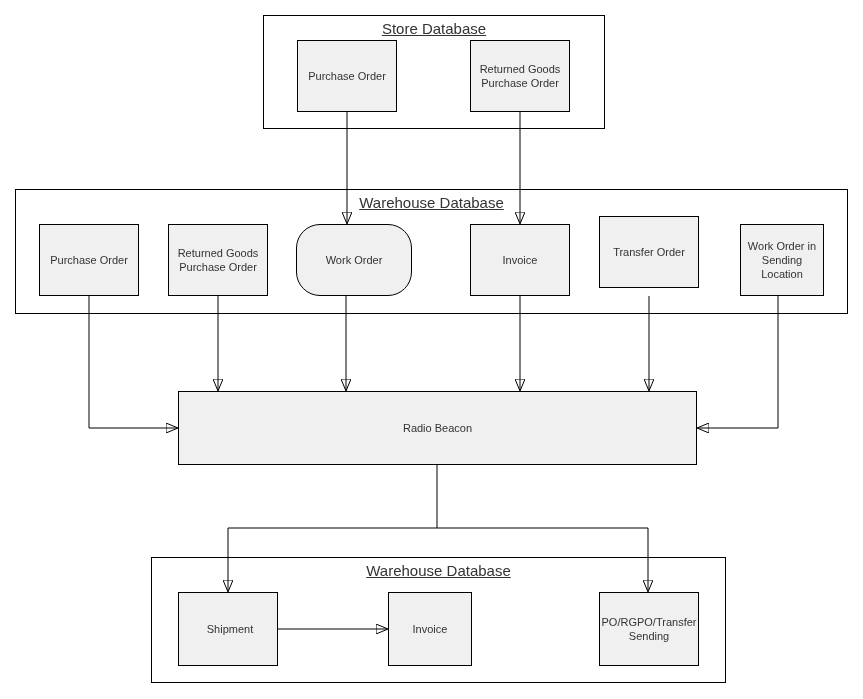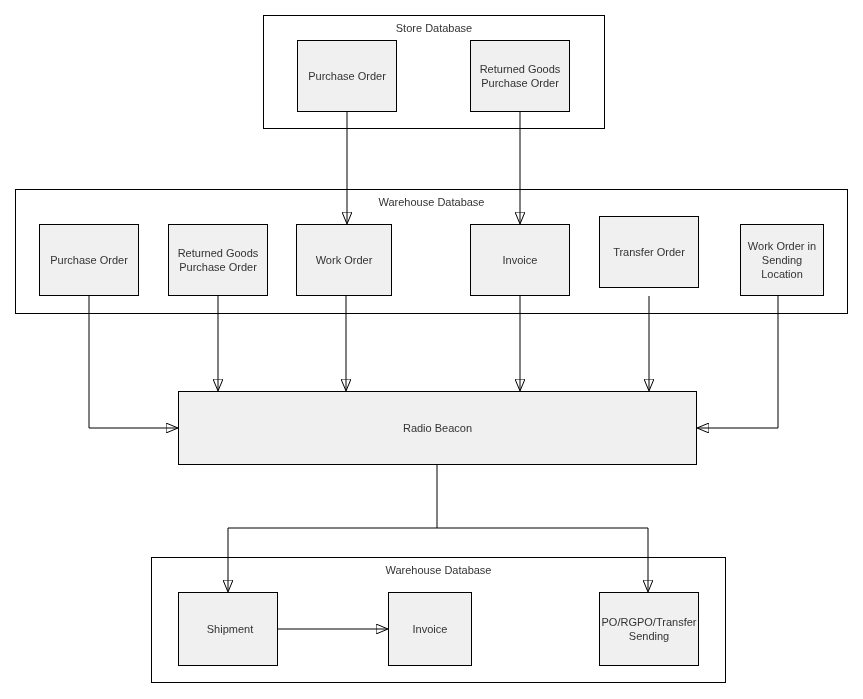--- a/index.html
+++ b/index.html
@@ -16,23 +16,24 @@
     border: 1px solid #000000;
     background: transparent;
     box-sizing: border-box;
   }
   .container-label {
     position: absolute;
     top: 6px;
     left: 0;
     width: 100%;
     text-align: center;
-    font-size: 11px;
+    font-size: 15px;
     line-height: 13px;
     color: #333333;
+    text-decoration: underline;
   }
   .node {
     position: absolute;
     border: 1px solid #000000;
     background: #f0f0f0;
     box-sizing: border-box;
     display: flex;
     align-items: center;
     justify-content: center;
     text-align: center;
@@ -92,21 +93,21 @@
   </svg>
 
   <div class="node" style="left:297px; top:40px; width:100px; height:72px;">Purchase Order</div>
 
   <div class="node" style="left:470px; top:40px; width:100px; height:72px;">Returned Goods Purchase Order</div>
 
   <div class="node" style="left:39px; top:224px; width:100px; height:72px;">Purchase Order</div>
 
   <div class="node" style="left:168px; top:224px; width:100px; height:72px;">Returned Goods Purchase Order</div>
 
-  <div class="node" style="left:296px; top:224px; width:96px; height:72px;">Work Order</div>
+  <div class="node" style="left:296px; top:224px; width:116px; height:72px;border-radius:24px;">Work Order</div>
 
   <div class="node" style="left:470px; top:224px; width:100px; height:72px;">Invoice</div>
 
   <div class="node" style="left:599px; top:216px; width:100px; height:72px;">Transfer Order</div>
 
   <div class="node" style="left:740px; top:224px; width:84px; height:72px;">Work Order in Sending Location</div>
 
   <div class="node" style="left:178px; top:391px; width:519px; height:74px;">Radio Beacon</div>
 
   <div class="node" style="left:178px; top:592px; width:100px; height:74px;padding-left:8px;">Shipment</div>

